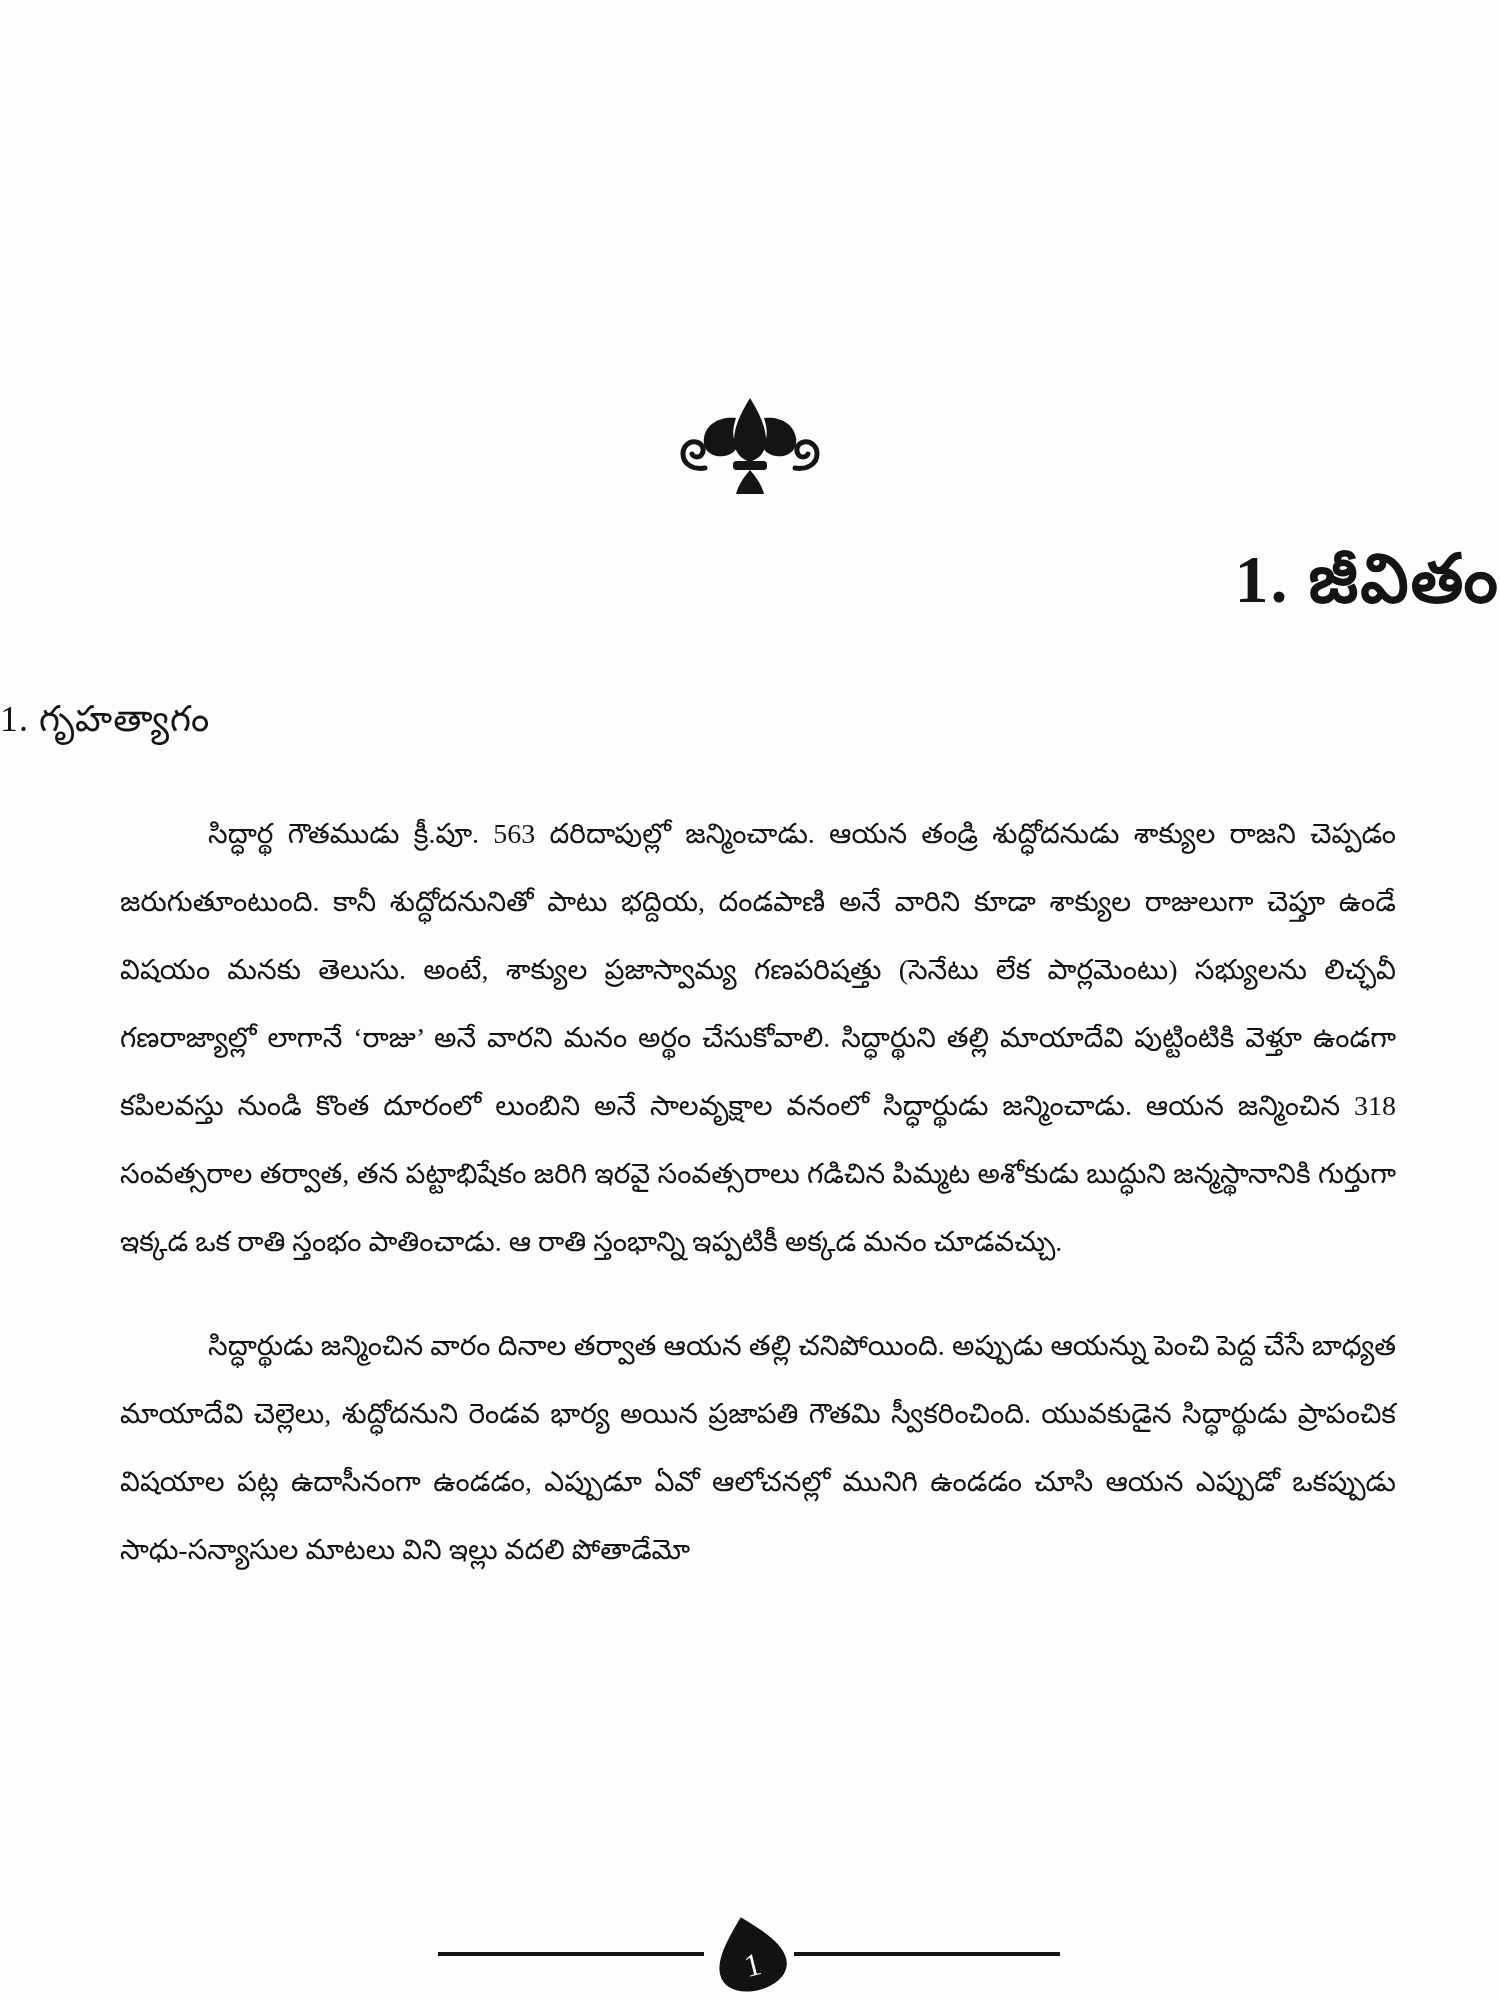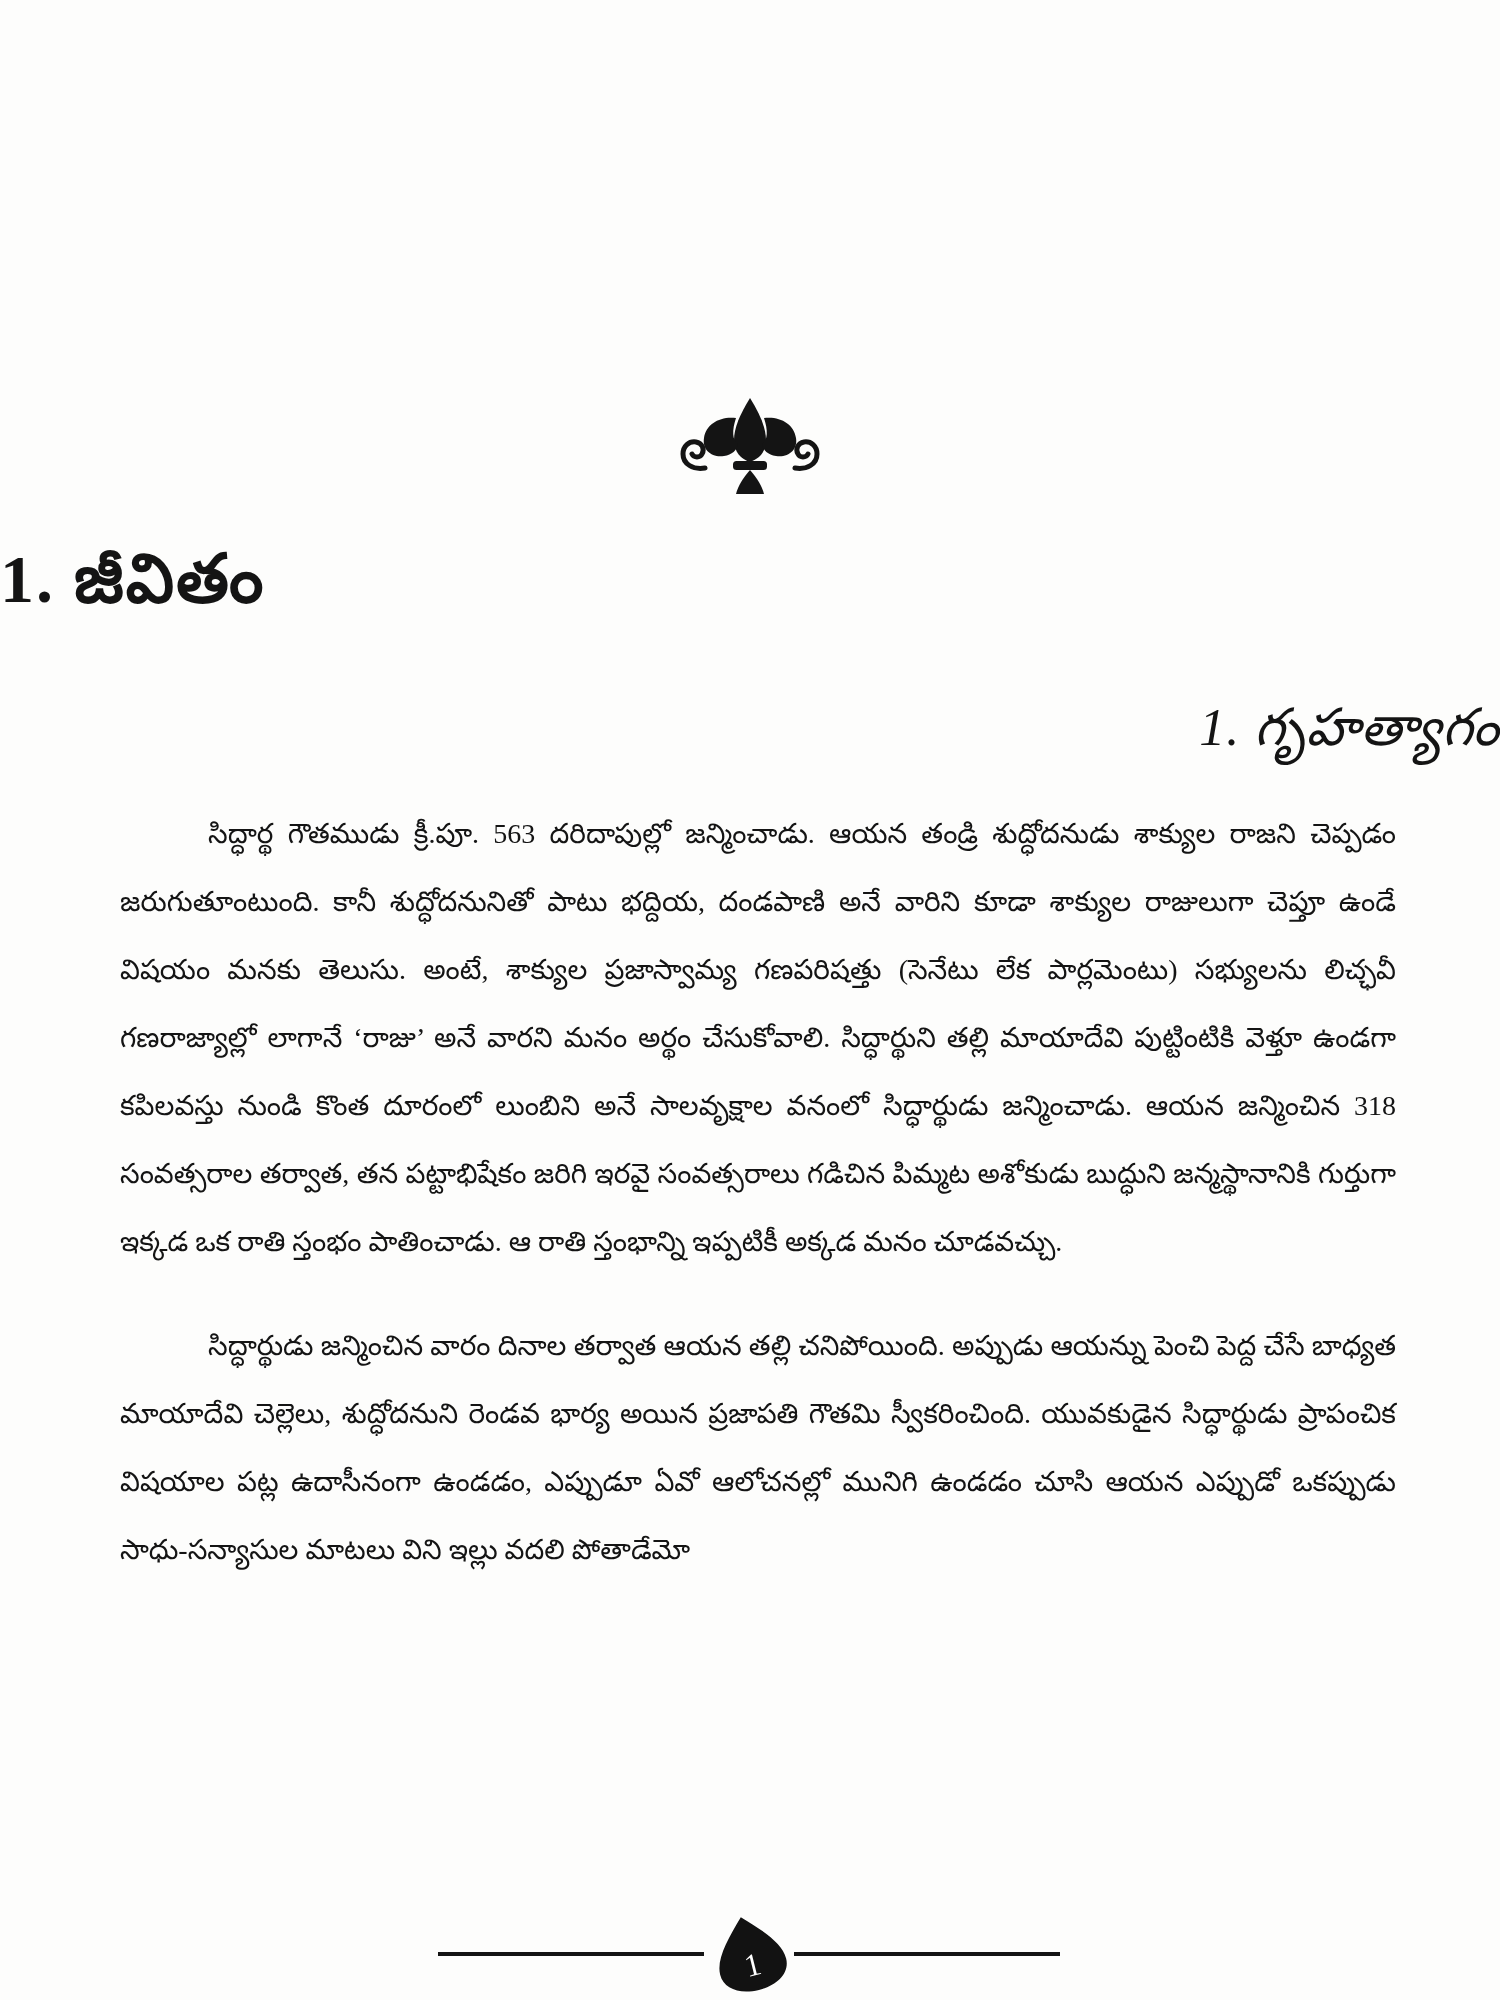--- a/index.html
+++ b/index.html
@@ -25,36 +25,35 @@
     display: flex;
     justify-content: center;
   }
   .ornament svg { width: 150px; height: 96px; }
   .chapter-title {
     position: absolute;
     top: 540px;
     left: 0;
     width: 100%;
     margin: 0;
-    text-align: left;
+    text-align: right;
     font-size: 68px;
     font-weight: bold;
     letter-spacing: 2px;
   }
   .section-title {
     position: absolute;
     top: 698px;
     left: 0;
     width: 100%;
     margin: 0;
-    text-align: right;
-    font-size: 52px;
+    text-align: left;
+    font-size: 36px;
     font-weight: 500;
     letter-spacing: 1px;
-    font-style: italic;
   }
   .body-text {
     position: absolute;
     top: 800px;
     left: 120px;
     width: 1276px;
     font-size: 28px;
     line-height: 68px;
     text-align: justify;
   }

